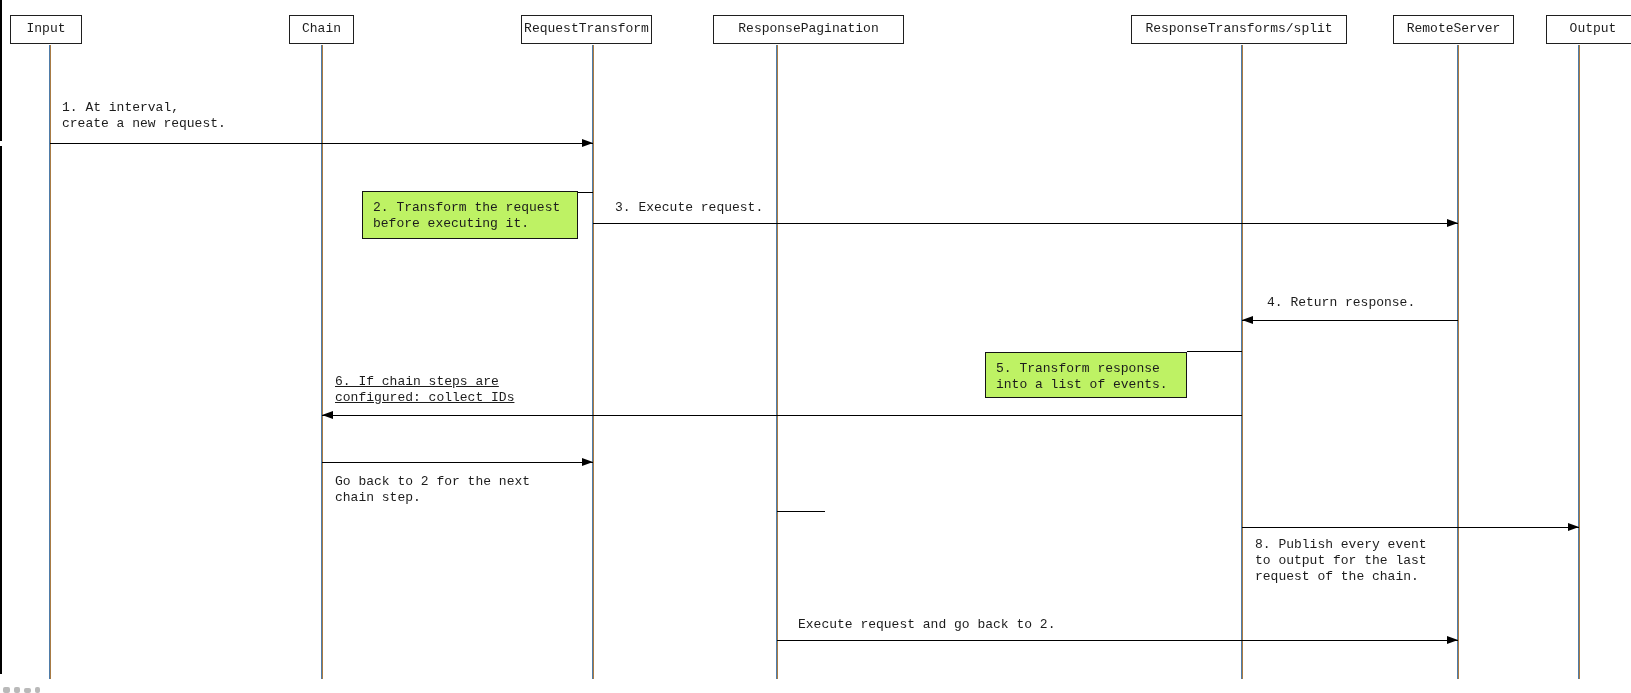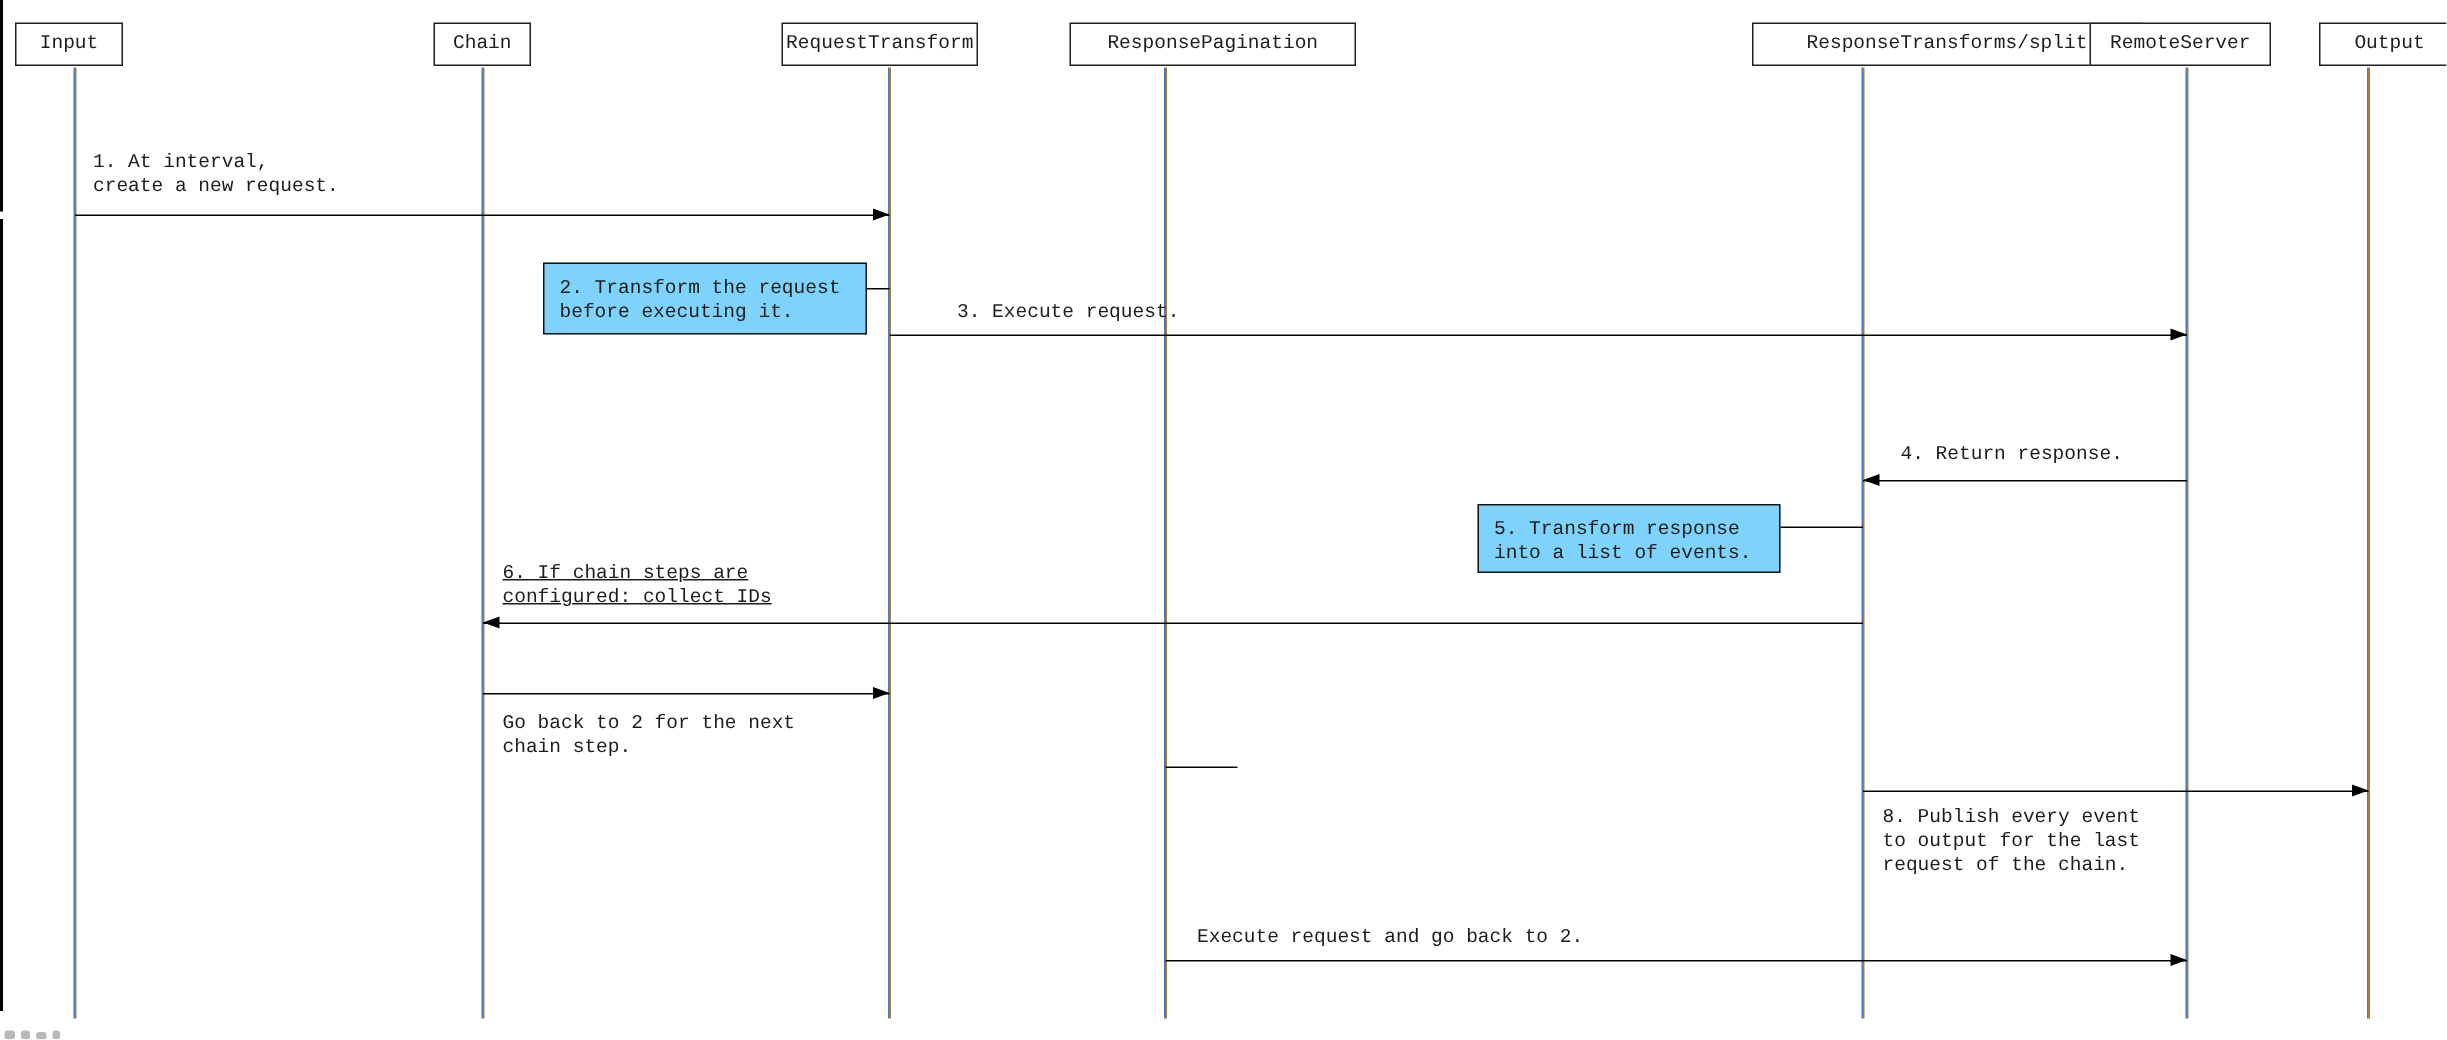--- a/index.html
+++ b/index.html
@@ -53,24 +53,25 @@
   }
   .arrow-head.left{
     border-right:11px solid #000;
     border-top:4.5px solid transparent;
     border-bottom:4.5px solid transparent;
   }
   .note-box{
     position:absolute;
     box-sizing:border-box;
     border:1.2px solid #141414;
-    background:#7dd3fc;
+    background:#bef264;
     padding:8px 0 0 10px;
     white-space:pre;
     z-index:3;
+    margin-top:16px;
   }
   .note-connector{
     position:absolute;
     height:1.4px;
     background:#000;
     z-index:1;
   }
   .edge-line{
     position:absolute;
     left:0;width:1.5px;
@@ -89,31 +90,31 @@
 
 <div id="stage">
     <div class="actor-box" style="left: 10px; width: 72px;"><span>Input</span></div>
     <div class="lifeline" style="left: 49px; height: 634px; background: linear-gradient(to right, rgb(79, 124, 168) 50%, rgb(168, 123, 68) 50%);"></div>
     <div class="actor-box" style="left: 289px; width: 65px;"><span>Chain</span></div>
     <div class="lifeline" style="left: 321px; height: 634px; background: linear-gradient(to right, rgb(79, 124, 168) 50%, rgb(168, 123, 68) 50%);"></div>
     <div class="actor-box" style="left: 521px; width: 131px;"><span>RequestTransform</span></div>
     <div class="lifeline" style="left: 592px; height: 634px; background: linear-gradient(to right, rgb(79, 124, 168) 50%, rgb(168, 123, 68) 50%);"></div>
     <div class="actor-box" style="left: 713px; width: 191px;"><span>ResponsePagination</span></div>
     <div class="lifeline" style="left: 776px; height: 634px; background: linear-gradient(to right, rgb(79, 124, 168) 50%, rgb(168, 123, 68) 50%);"></div>
-    <div class="actor-box" style="left: 1168px; width: 260px;"><span>ResponseTransforms/split</span></div>
+    <div class="actor-box" style="left: 1131px; width: 216px;"><span>ResponseTransforms/split</span></div>
     <div class="lifeline" style="left: 1241px; height: 634px; background: linear-gradient(to right, rgb(79, 124, 168) 50%, rgb(168, 123, 68) 50%);"></div>
     <div class="actor-box" style="left: 1393px; width: 121px;"><span>RemoteServer</span></div>
     <div class="lifeline" style="left: 1457px; height: 634px; background: linear-gradient(to right, rgb(79, 124, 168) 50%, rgb(168, 123, 68) 50%);"></div>
     <div class="actor-box" style="left: 1546px; width: 94px;"><span>Output</span></div>
     <div class="lifeline" style="left: 1578px; height: 634px; background: linear-gradient(to right, rgb(79, 124, 168) 50%, rgb(168, 123, 68) 50%);"></div>
     <div class="msg-label" style="left: 62px; top: 100px;">1. At interval,
 create a new request.</div>
     <div class="arrow-line" style="left: 50px; top: 143px; width: 543px;"></div>
     <div class="arrow-head right" style="left: 582px; top: 139.2px;"></div>
-    <div class="msg-label" style="left: 638px; top: 200px;">3. Execute request.</div>
+    <div class="msg-label" style="left: 615px; top: 200px;">3. Execute request.</div>
     <div class="arrow-line" style="left: 593px; top: 223px; width: 865px;"></div>
     <div class="arrow-head right" style="left: 1447px; top: 219.2px;"></div>
     <div class="msg-label" style="left: 1267px; top: 295px;">4. Return response.</div>
     <div class="arrow-line" style="left: 1242px; top: 320px; width: 216px;"></div>
     <div class="arrow-head left" style="left: 1242px; top: 316.2px;"></div>
     <div class="msg-label" style="left: 335px; top: 374px; text-decoration: underline;">6. If chain steps are
 configured: collect IDs</div>
     <div class="arrow-line" style="left: 322px; top: 415px; width: 920px;"></div>
     <div class="arrow-head left" style="left: 322px; top: 411.2px;"></div>
     <div class="msg-label" style="left: 335px; top: 474px;">Go back to 2 for the next

